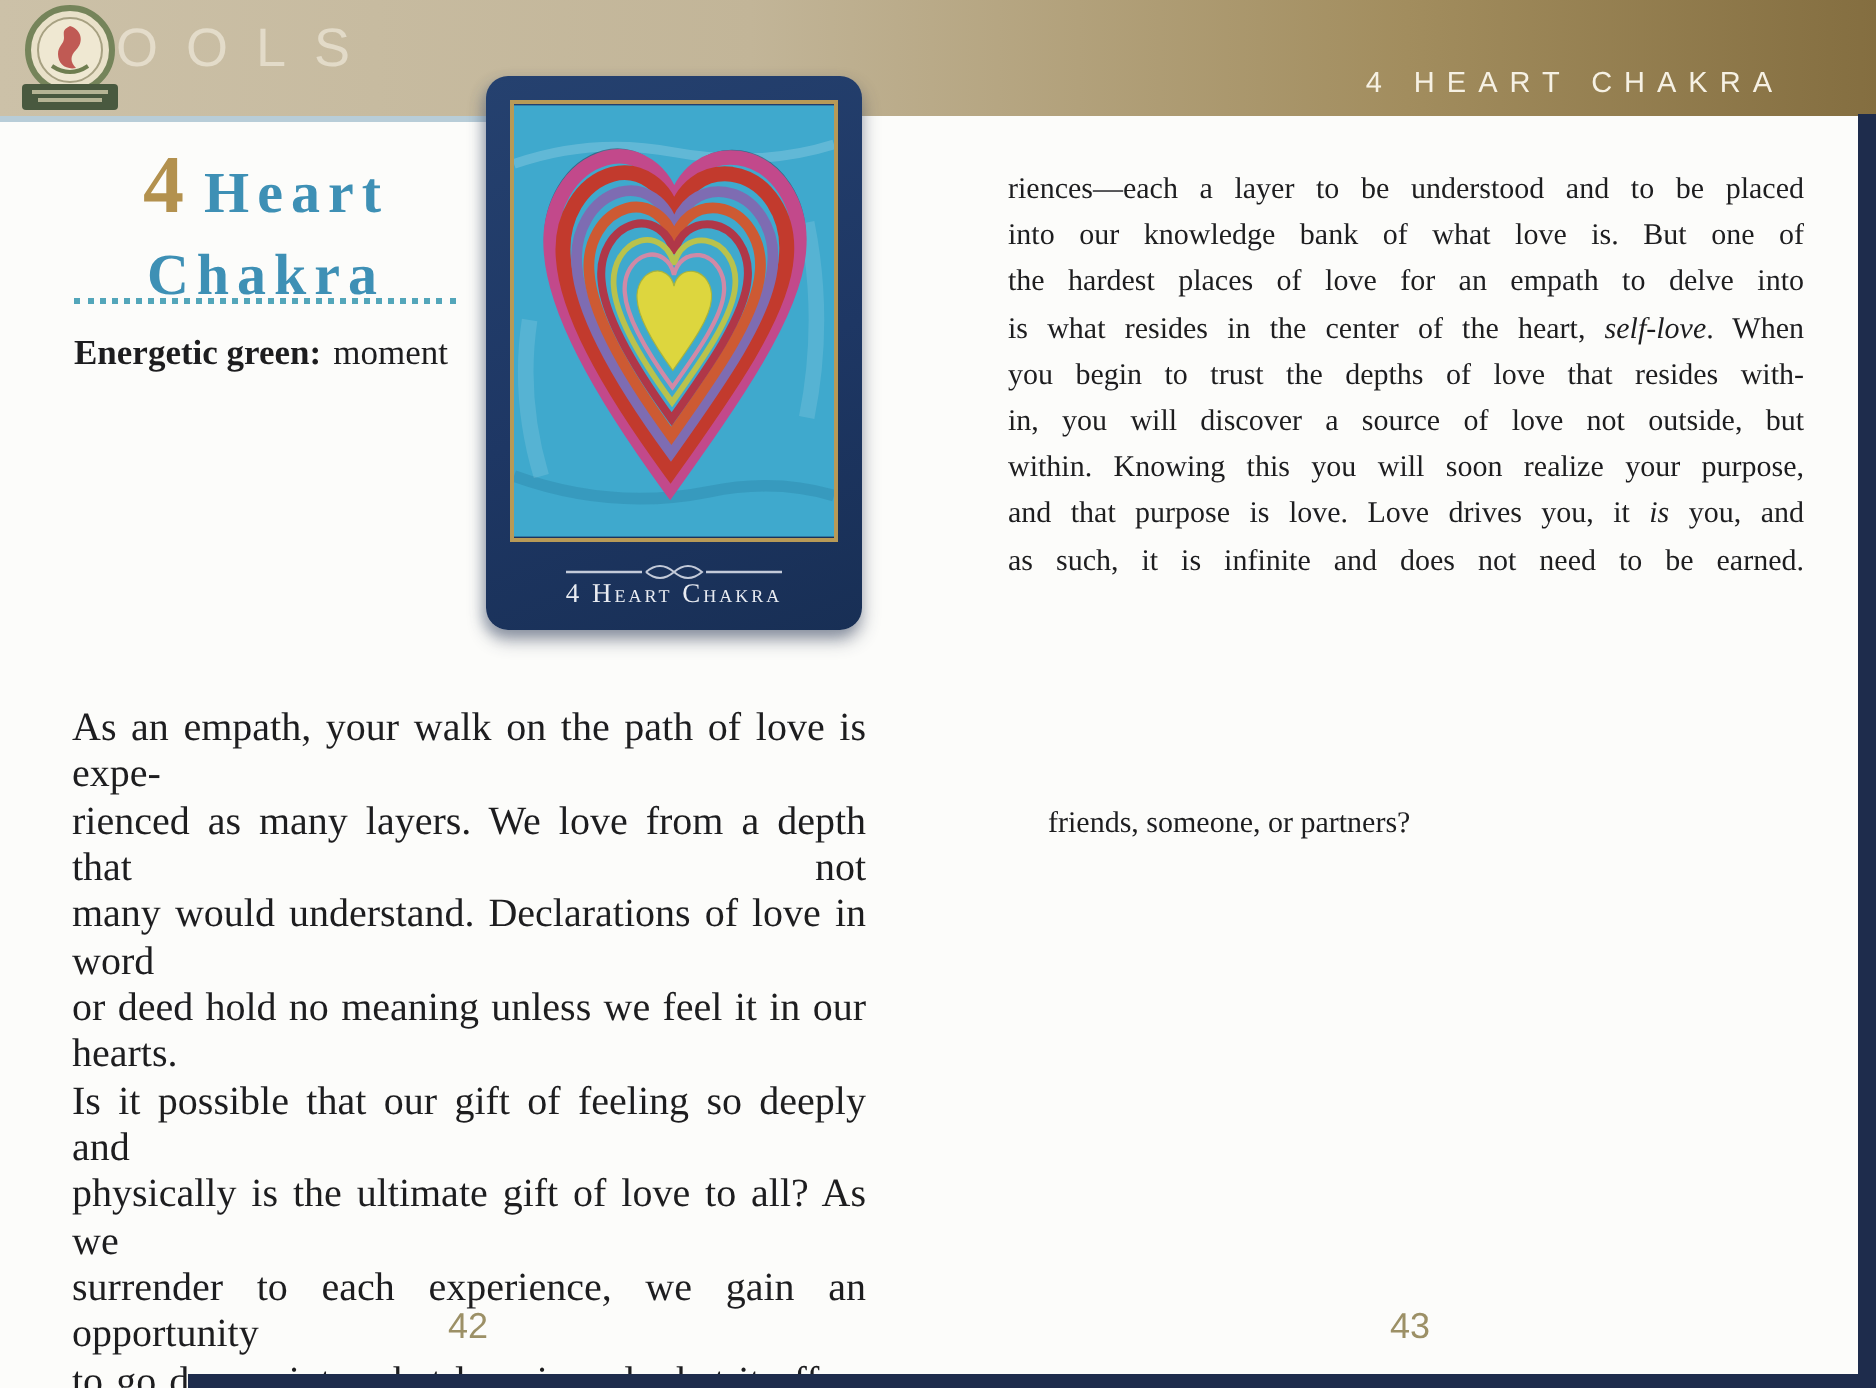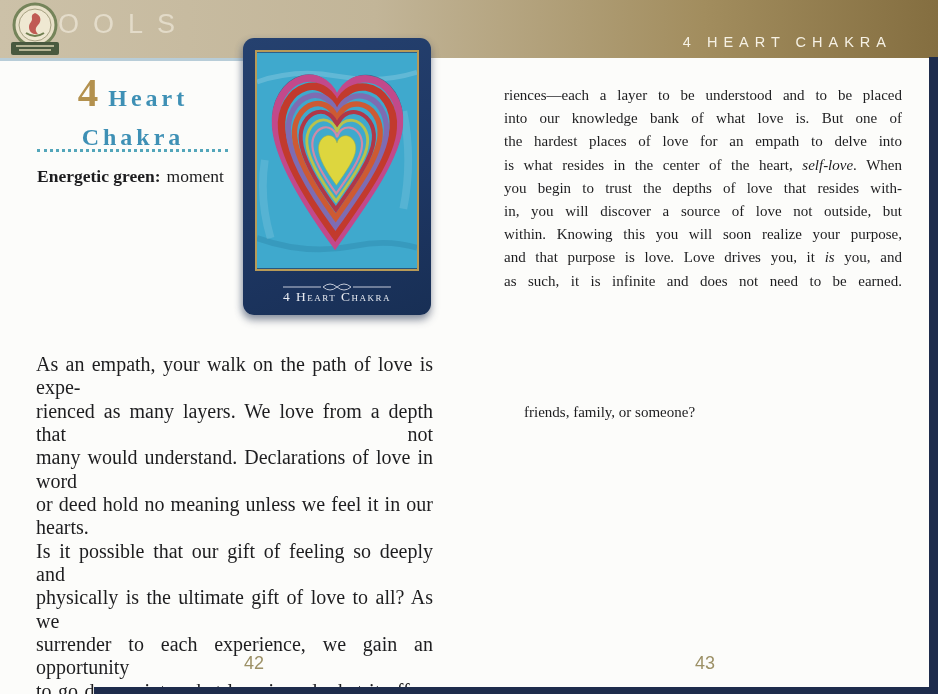--- a/index.html
+++ b/index.html
@@ -13,32 +13,32 @@
   .logo{position:absolute;left:8px;top:2px;width:54px;height:56px;z-index:3;}
   .header-left-text{position:absolute;left:58px;top:9px;font-family:"Liberation Sans",sans-serif;
                     font-size:27px;letter-spacing:14px;color:rgba(253,249,240,0.5);z-index:2;}
   .header-right-text{position:absolute;right:46px;top:34px;font-family:"Liberation Sans",sans-serif;
                      font-size:14.5px;letter-spacing:6px;color:#f6f1e4;}
 
   
   .chapter-title{position:absolute;left:28px;top:74px;width:210px;text-align:center;
                  font-weight:bold;line-height:37px;}
   .t-num{font-size:41px;color:var(--title-gold);margin-right:10px;}
-  .t-word{font-size:24px;color:var(--title-blue);letter-spacing:4px;text-align:center;}
+  .t-word{font-size:29px;color:var(--title-blue);letter-spacing:4px;text-align:center;}
   .dotted-line{position:absolute;left:37px;top:149px;width:191px;height:0;
                border-bottom:3px dotted var(--dotted);}
   .energetic{position:absolute;left:37px;top:166px;font-size:17.5px;}
   .energetic b{font-weight:bold;margin-right:6px;}
   .affirmation{position:absolute;left:57px;top:221px;width:210px;font-size:15px;
                line-height:23.2px;white-space:normal;}
   .body-left{position:absolute;left:36px;top:353px;width:397px;font-size:20px;line-height:23.35px;}
   .justify-lines{text-align:justify;text-align-last:justify;}
   .pnum{position:absolute;font-family:"Liberation Sans",sans-serif;font-size:18px;
         color:var(--page-num);width:60px;text-align:center;}
-  .pnum-left{left:204px;top:653px;text-align:right;}
+  .pnum-left{left:204px;top:653px;}
   .pnum-right{left:675px;top:653px;text-align:center;}
 
   
   .card{position:absolute;left:243px;top:38px;width:188px;height:277px;border-radius:11px;
         background:linear-gradient(160deg,#25416f,var(--card-navy) 55%,#182f55);
         box-shadow:0 5px 9px rgba(50,60,85,.45),-2px 3px 6px rgba(110,130,155,.35);z-index:4;}
   .card-art{position:absolute;left:12px;top:12px;width:164px;height:221px;
             border:2px solid #b89a57;box-sizing:border-box;overflow:hidden;}
   .card-art svg{display:block;}
   .card-ornament{position:absolute;left:34px;top:240px;width:120px;height:10px;}
@@ -121,20 +121,20 @@
         <path d="M76 5 H114" stroke="#c3cad9" stroke-width="1.2"></path>
         <path d="M46 5 q7 -6 14 0 q-7 6 -14 0" fill="none" stroke="#c3cad9" stroke-width="1"></path>
         <path d="M60 5 q7 -6 14 0 q-7 6 -14 0" fill="none" stroke="#c3cad9" stroke-width="1"></path>
       </svg>
     </div>
     <div class="card-label">4 Heart Chakra</div>
   </div>
 
   <div class="body-right justify-lines">riences—each a layer to be understood and to be placed<br>into our knowledge bank of what love is. But one of<br>the hardest places of love for an empath to delve into<br>is what resides in the center of the heart, <i>self-love</i>. When<br>you begin to trust the depths of love that resides with-<br>in, you will discover a source of love not outside, but<br>within. Knowing this you will soon realize your purpose,<br>and that purpose is love. Love drives you, it <i>is</i> you, and<br>as such, it is infinite and does not need to be earned.</div>
 
-  <div class="questions-last">friends, family, or someone?</div>
+  <div class="questions-last">friends, someone, or partners?</div>
 
   <div class="pnum pnum-right">43</div>
 
   <div class="edge-right"></div>
   <div class="edge-bottom"></div>
 
 </div>
 
 </body></html>

